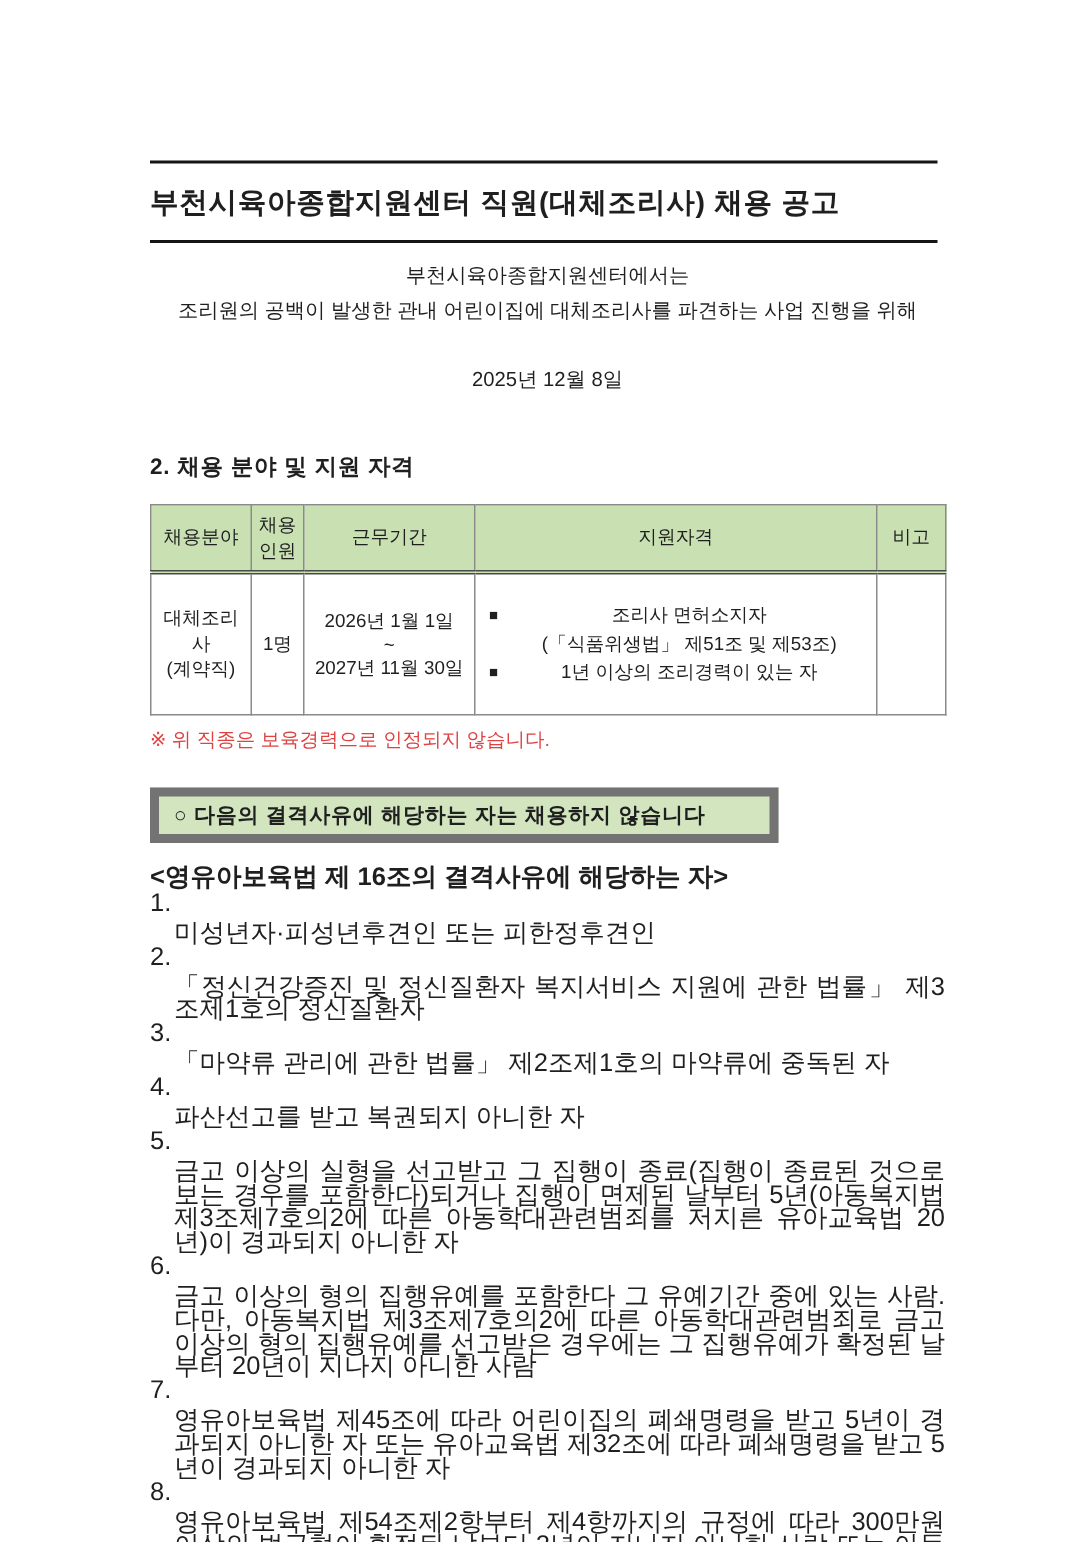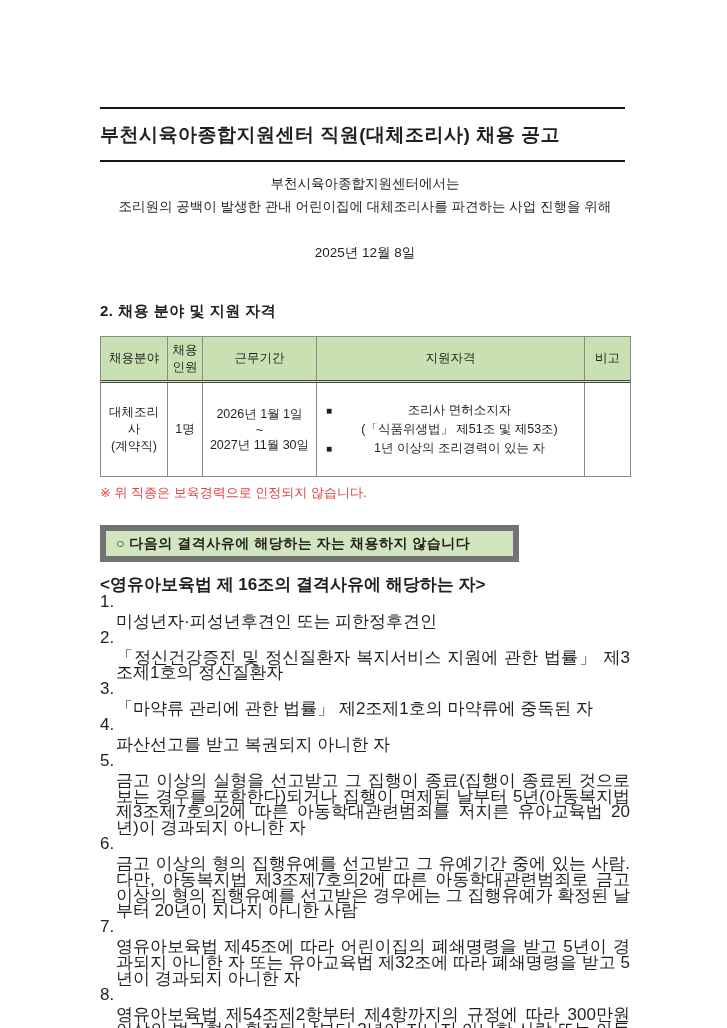--- a/index.html
+++ b/index.html
@@ -168,21 +168,21 @@
     <div class="dq-item">
       <span class="num">4.</span>
       <span class="txt">파산선고를 받고 복권되지 아니한 자</span>
     </div>
     <div class="dq-item">
       <span class="num">5.</span>
       <span class="txt">금고 이상의 실형을 선고받고 그 집행이 종료(집행이 종료된 것으로 보는 경우를 포함한다)되거나 집행이 면제된 날부터 5년(아동복지법 제3조제7호의2에 따른 아동학대관련범죄를 저지른 유아교육법 20년)이 경과되지 아니한 자</span>
     </div>
     <div class="dq-item">
       <span class="num">6.</span>
-      <span class="txt">금고 이상의 형의 집행유예를 선고받고 그 유예기간 중에 있는 사람. 다만, 아동복지법 제3조제7호의2에 따른 아동학대관련범죄로 금고 이상의 형의 집행유예를 선고받은 경우에는 그 집행유예가 확정된 날부터 20년이 지나지 아니한 사람</span>
+      <span class="txt">금고 이상의 형의 집행유예를 포함한다 그 유예기간 중에 있는 사람. 다만, 아동복지법 제3조제7호의2에 따른 아동학대관련범죄로 금고 이상의 형의 집행유예를 선고받은 경우에는 그 집행유예가 확정된 날부터 20년이 지나지 아니한 사람</span>
     </div>
     <div class="dq-item">
       <span class="num">7.</span>
       <span class="txt">영유아보육법 제45조에 따라 어린이집의 폐쇄명령을 받고 5년이 경과되지 아니한 자 또는 유아교육법 제32조에 따라 폐쇄명령을 받고 5년이 경과되지 아니한 자</span>
     </div>
     <div class="dq-item">
       <span class="num">8.</span>
       <span class="txt">영유아보육법 제54조제2항부터 제4항까지의 규정에 따라 300만원 이상의 벌금형이 확정된 날부터 2년이 지나지 아니한 사람 또는 아동복지법 제3조제7호의2에 따른 아동학대관련범죄로 벌금형이 확정된 날부터 10년이 지나지 아니한 사람</span>
     </div>
     <div class="dq-item">

